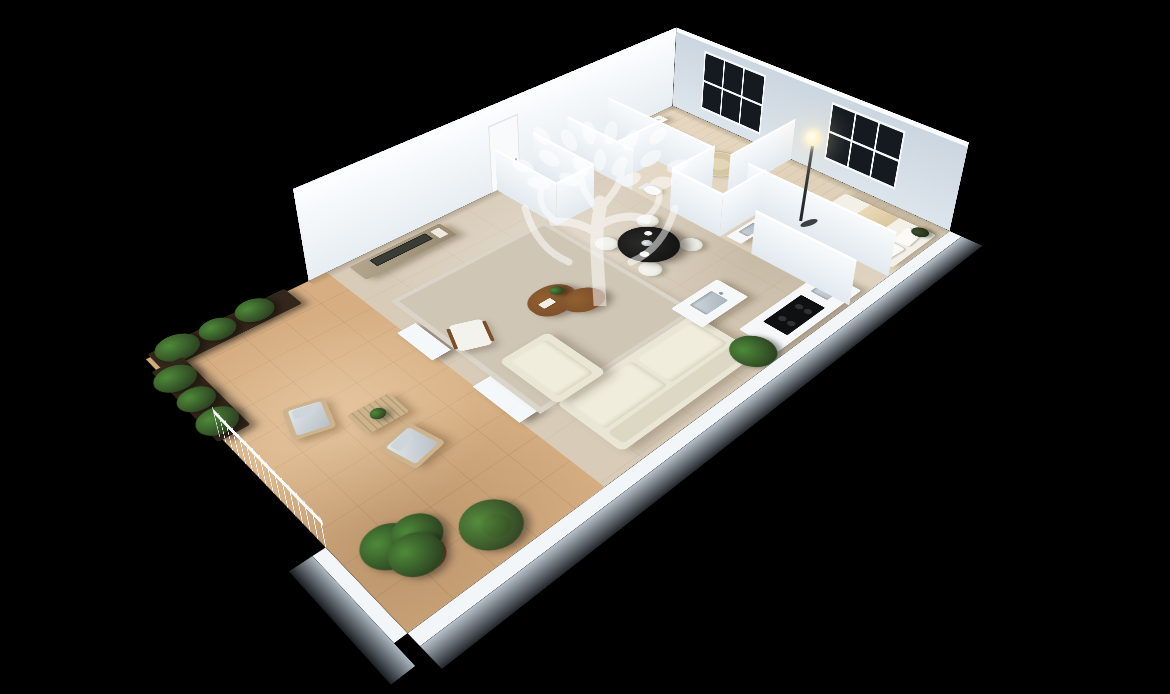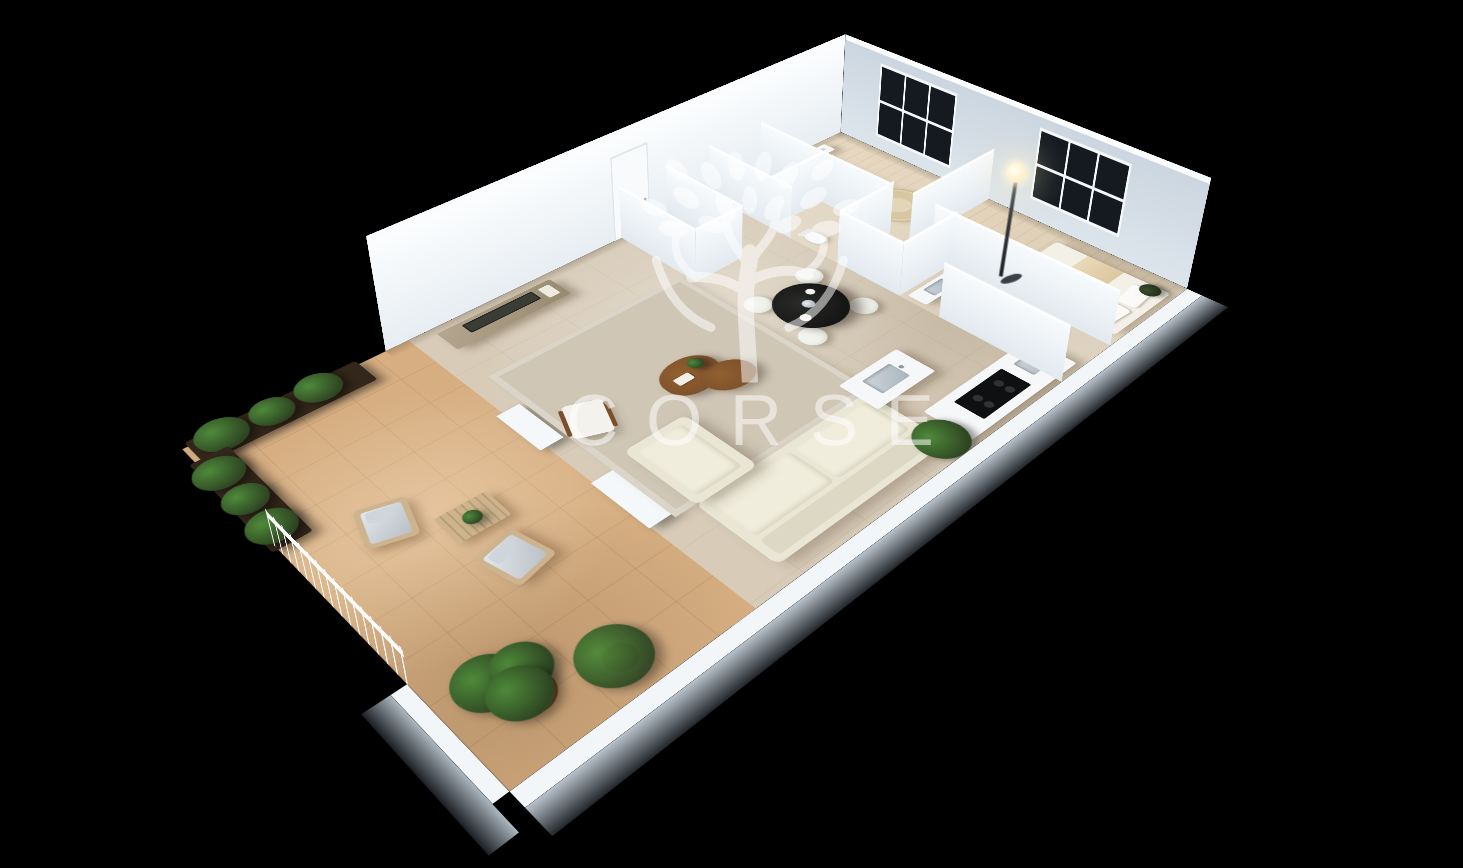--- a/index.html
+++ b/index.html
@@ -307,15 +307,14 @@
         <ellipse cx="85.5" cy="50.1" rx="6" ry="11" transform="rotate(-35 85.5 50.1)"></ellipse>
         <ellipse cx="105" cy="44" rx="6" ry="11"></ellipse>
         <ellipse cx="124.5" cy="50.1" rx="6" ry="11" transform="rotate(35 124.5 50.1)"></ellipse>
         <ellipse cx="135.8" cy="63.6" rx="6" ry="11" transform="rotate(65 135.8 63.6)"></ellipse>
         <ellipse cx="27.9" cy="50" rx="6" ry="11" transform="rotate(-70 27.9 50)"></ellipse>
         <ellipse cx="47" cy="20" rx="6" ry="11" transform="rotate(-45 47 20)"></ellipse>
         <ellipse cx="163" cy="20" rx="6" ry="11" transform="rotate(45 163 20)"></ellipse>
         <ellipse cx="182.1" cy="50" rx="6" ry="11" transform="rotate(70 182.1 50)"></ellipse>
       </g>
     </svg>
-    <div class="wm-line1">CORSE</div>
   </div>
 </div>
 
 </body></html>

